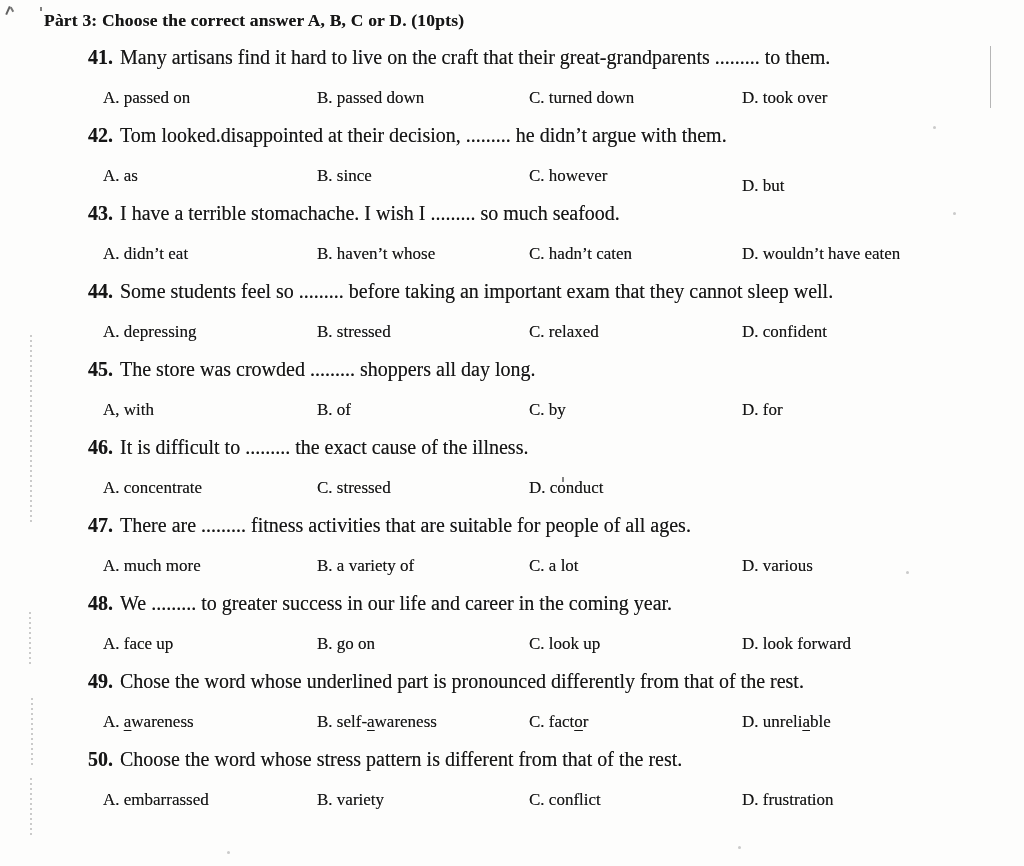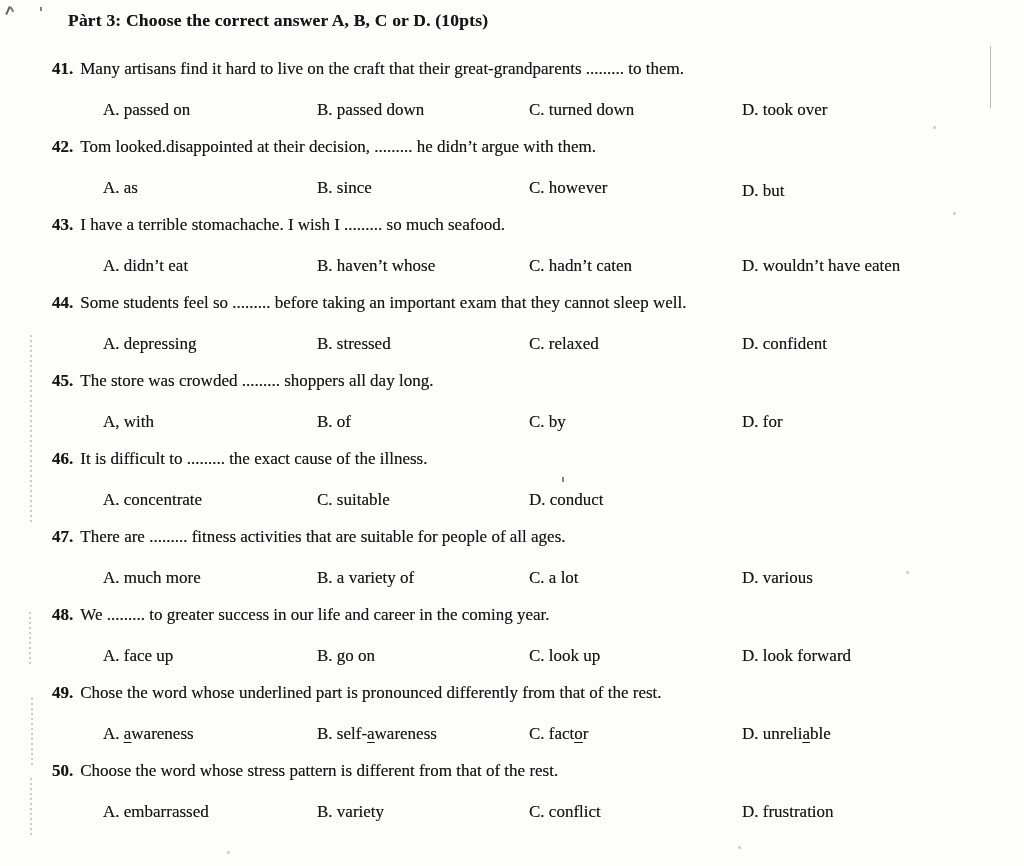--- a/index.html
+++ b/index.html
@@ -7,40 +7,40 @@
     position:relative;
     width:1024px;height:866px;
     background:#fdfdfc;
     font-family:"Liberation Serif", serif;
     color:#161616;
     overflow:hidden;
     text-shadow:0 0 .5px rgba(20,20,20,.55);
   }
   .content{padding-top:8px;}
   .title{
-    padding-left:68px;
+    padding-left:44px;
     font-weight:bold;
     font-size:17.5px;
     line-height:24px;
     letter-spacing:.2px;
-    margin-bottom:26px;
+    margin-bottom:14px;
   }
   .q{margin-bottom:15px;}
-  .q-line{padding-left:52px;font-size:17px;line-height:22px;padding-right:30px;}
+  .q-line{padding-left:88px;font-size:20px;line-height:22px;padding-right:30px;}
   .q-num{font-weight:bold;margin-right:7px;}
   .opts{
     padding-left:103px;
     margin-top:19px;
     display:grid;
     grid-template-columns:214px 212px 213px auto;
     font-size:17px;line-height:22px;
   }
   .opt{white-space:nowrap;}
   .opt .u{text-decoration:underline;text-underline-offset:3px;}
-  .drop{position:relative;top:3px;}
+  .drop{position:relative;top:10px;}
   
   .artifact{position:absolute;pointer-events:none;}
   .tick{left:7px;top:6px;width:2px;height:9px;background:#3a3a3a;transform:rotate(24deg);opacity:.8;}
   .tick2{left:11px;top:7px;width:2px;height:5px;background:#3a3a3a;transform:rotate(-30deg);opacity:.7;}
   .apos{left:40px;top:7px;width:2px;height:4px;background:#4a4a4a;opacity:.7;}
   .dotline{width:2px;background:repeating-linear-gradient(to bottom,#8d8d8d 0 2px,transparent 2px 5px);opacity:.45;}
   .dl1{left:30px;top:335px;height:190px;}
   .dl2{left:29px;top:612px;height:55px;}
   .dl3{left:31px;top:698px;height:68px;}
   .dl4{left:30px;top:778px;height:60px;}
@@ -136,21 +136,21 @@
         <span class="opt"><span>D. for</span></span>
       </div>
     </div>
 
     <div class="q">
       <div class="q-line">
         <span class="q-num">46.</span><span>It is difficult to ......... the exact cause of the illness.</span>
       </div>
       <div class="opts">
         <span class="opt"><span>A. concentrate</span></span>
-        <span class="opt"><span>C. suitable</span></span>
+        <span class="opt"><span>C. stressed</span></span>
         <span class="opt"><span>D. conduct</span></span>
       </div>
     </div>
 
     <div class="q">
       <div class="q-line">
         <span class="q-num">47.</span><span>There are ......... fitness activities that are suitable for people of all ages.</span>
       </div>
       <div class="opts">
         <span class="opt"><span>A. much more</span></span>

